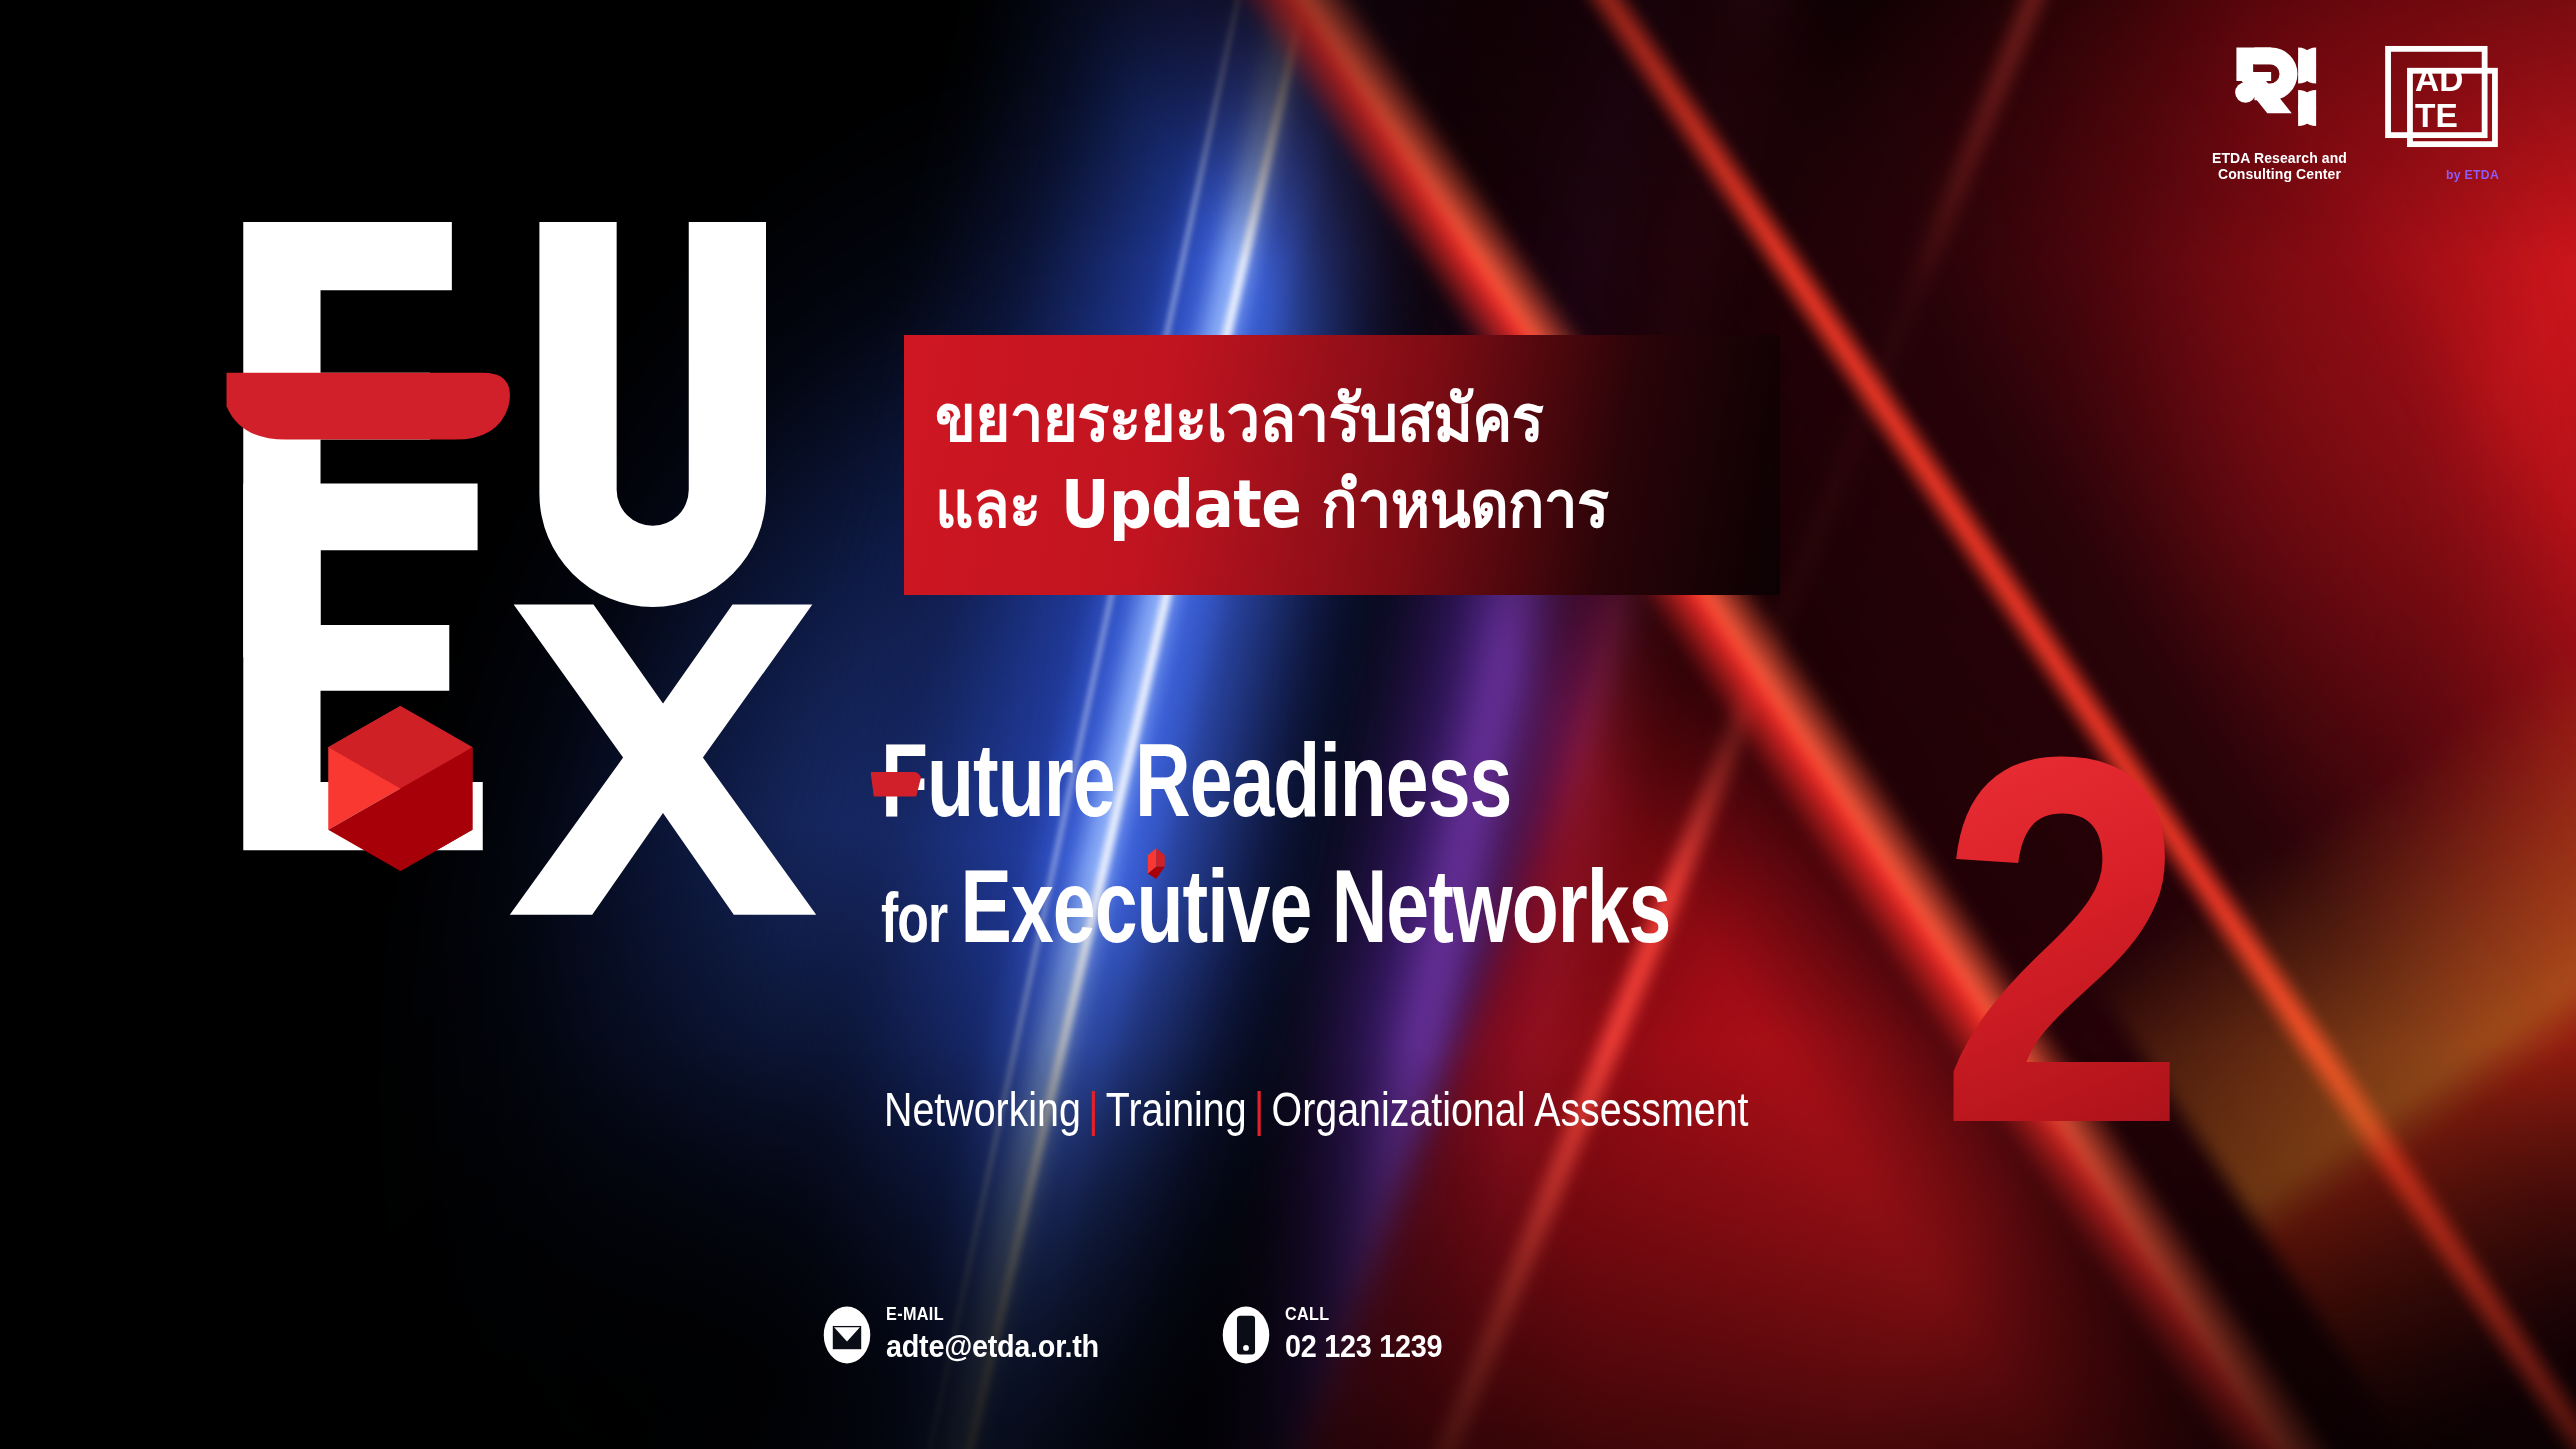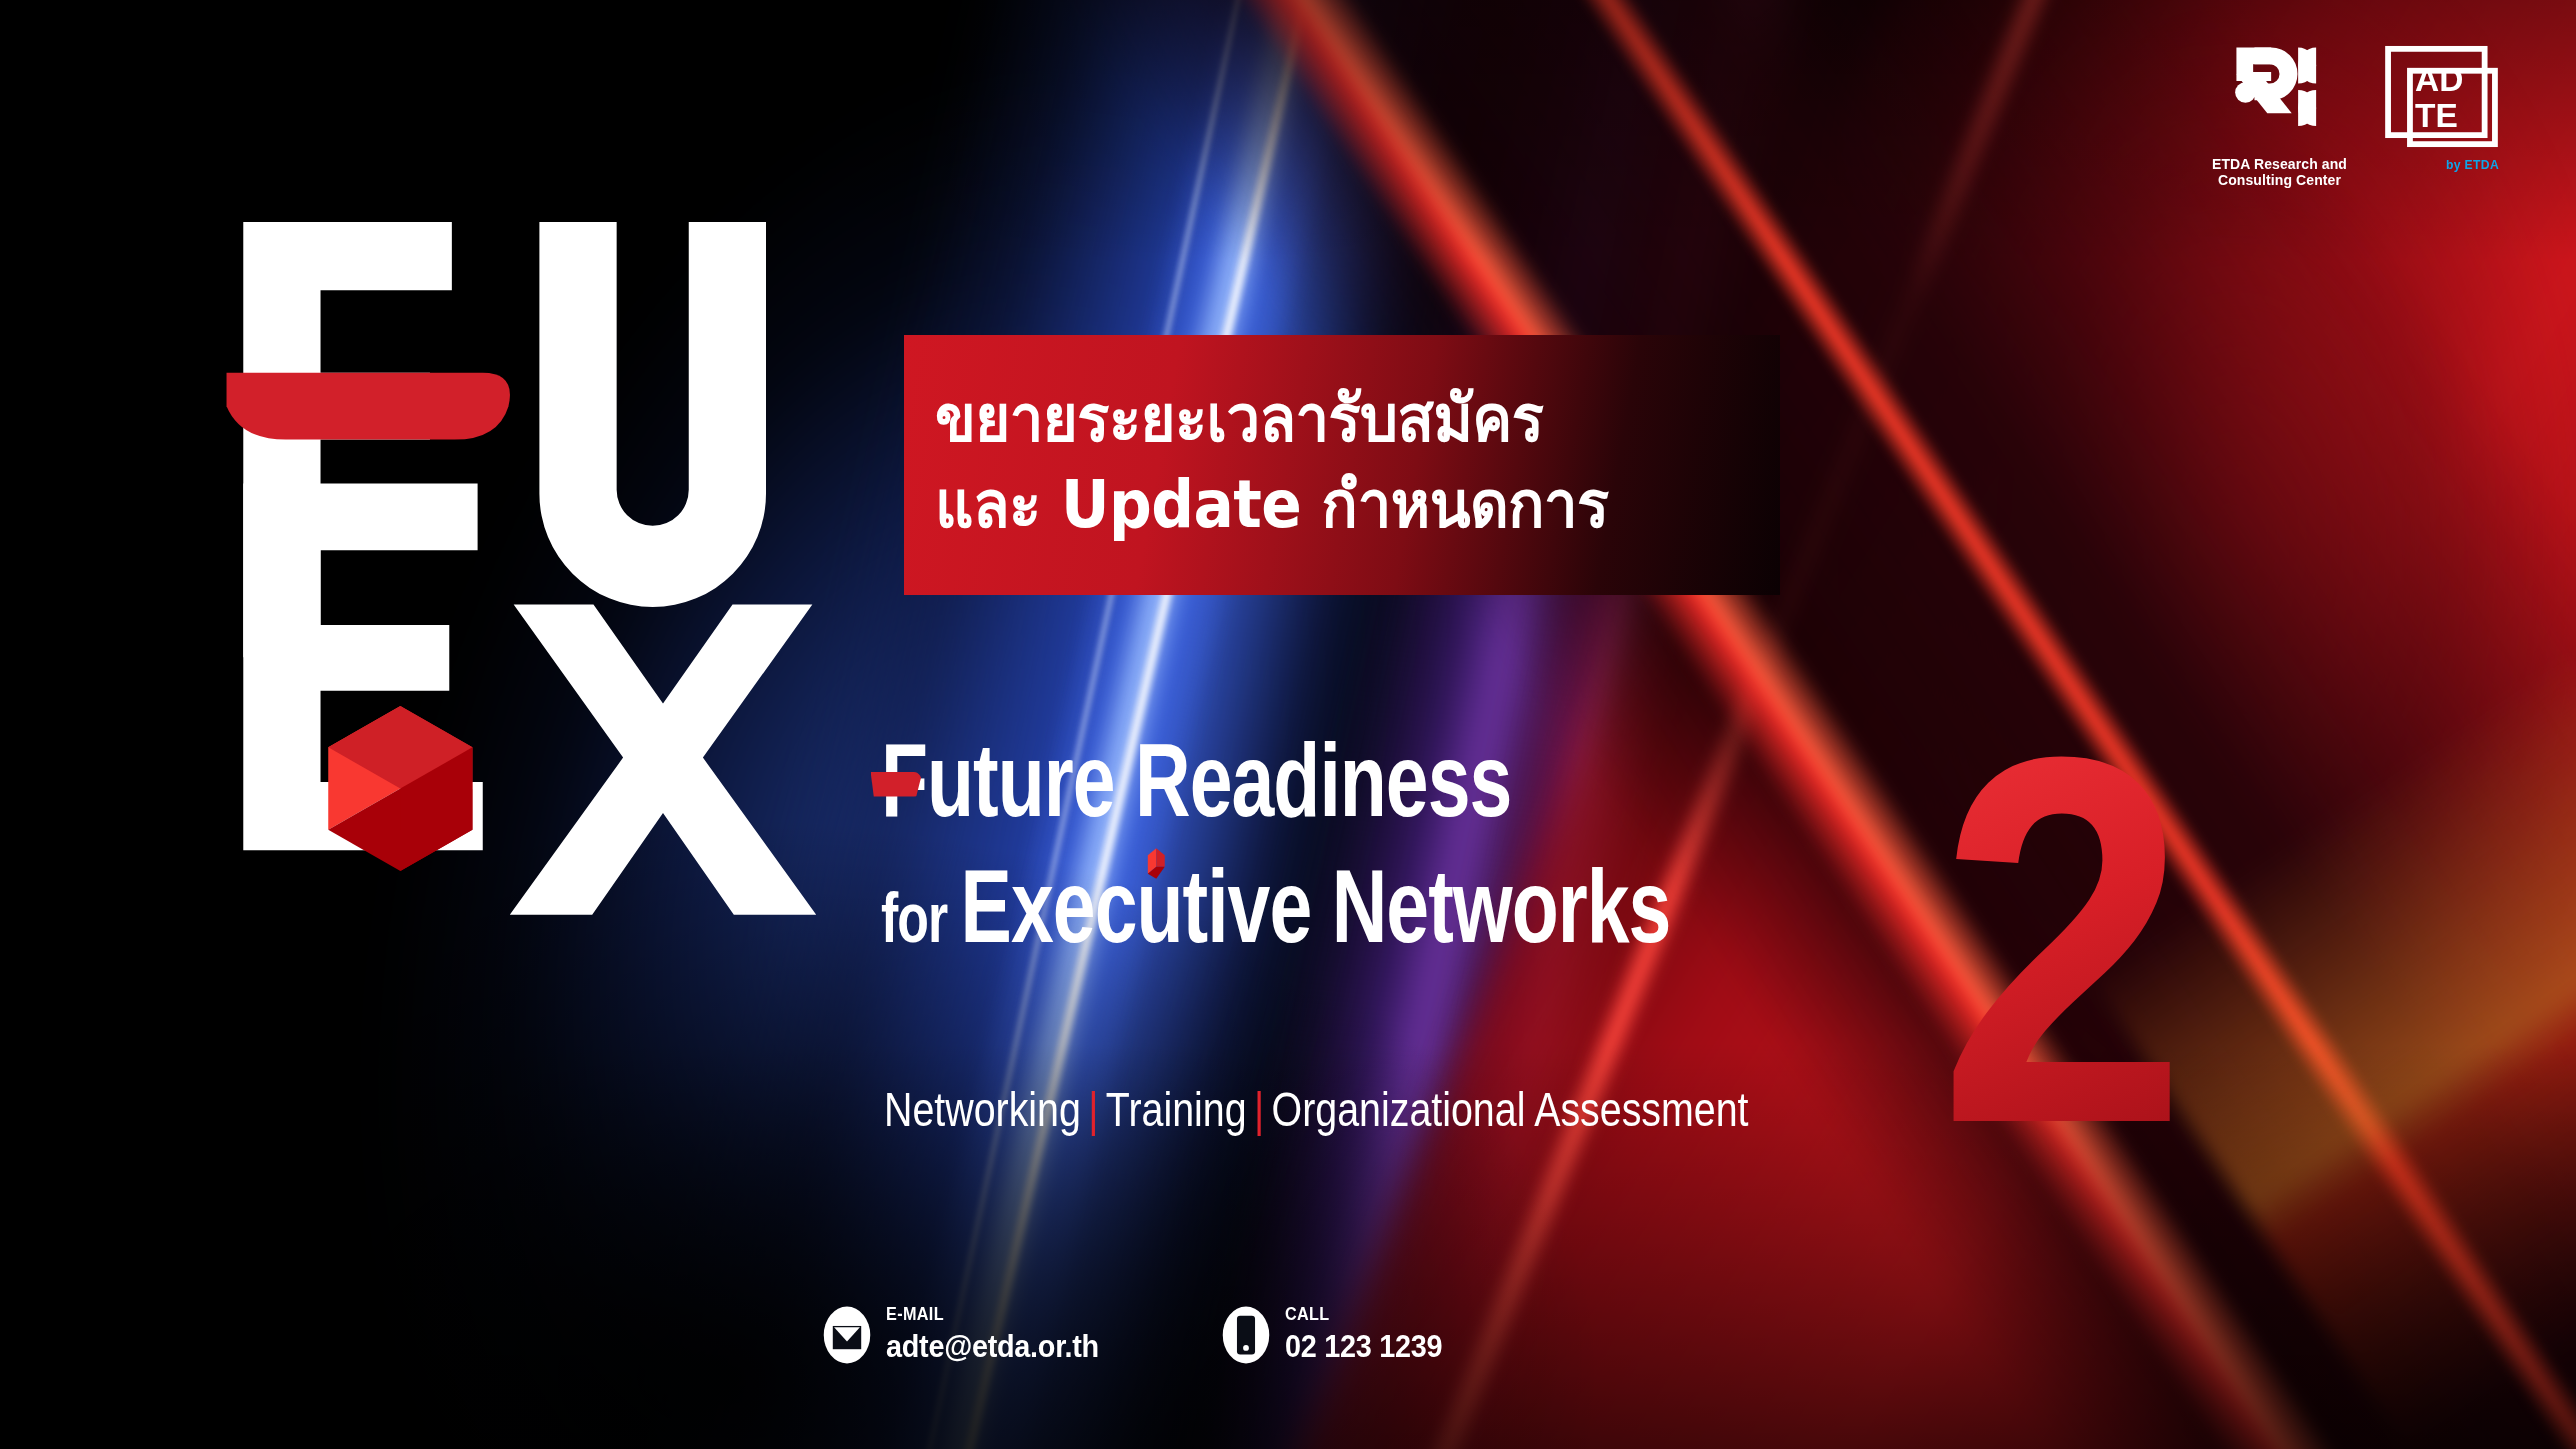--- a/index.html
+++ b/index.html
@@ -124,24 +124,24 @@
       radial-gradient(ellipse 1417px 902px at 28% 95%, rgba(0,0,0,.92) 0%, rgba(0,0,0,0) 62%),
       radial-gradient(ellipse 902px 580px at 4% 6%, rgba(0,0,0,.95) 0%, rgba(0,0,0,0) 60%),
       linear-gradient(180deg, rgba(0,0,0,.35) 0%, rgba(0,0,0,0) 18%, rgba(0,0,0,0) 72%, rgba(0,0,0,.65) 100%);
   }
 
   
   .logos{position:absolute;right:77px;top:45px;display:flex;align-items:flex-start;gap:37px;}
   .rcc{display:flex;flex-direction:column;align-items:center;}
   .rcc-mark{width:97px;height:90px;}
   .rcc-cap{color:#fff;font-size:14px;font-weight:bold;line-height:1.16;text-align:center;
-    letter-spacing:0.1px;margin-top:21px;white-space:pre-line;}
+    letter-spacing:0.1px;margin-top:15px;white-space:pre-line;}
   .adte{display:flex;flex-direction:column;align-items:flex-end;}
   .adte-mark{width:115px;height:103px;}
-  .adte-cap{color:#0ea5e9;font-size:12.2px;font-weight:bold;margin-top:10px;letter-spacing:0.3px;}
+  .adte-cap{color:#8b5cf6;font-size:12.2px;font-weight:bold;margin-top:20px;letter-spacing:0.3px;}
 
   
   .fuex{position:absolute;left:225px;top:213px;width:567px;height:721px;}
   .fuex svg{width:100%;height:100%;display:block;overflow:visible;}
 
   
   .banner{
     position:absolute;left:904px;top:335px;width:876px;height:260px;
     background:linear-gradient(100deg,#cf1722 0%, #c01420 30%, #7e0c14 58%, #2a0408 80%, #0b0103 100%);
     display:flex;flex-direction:column;justify-content:center;

